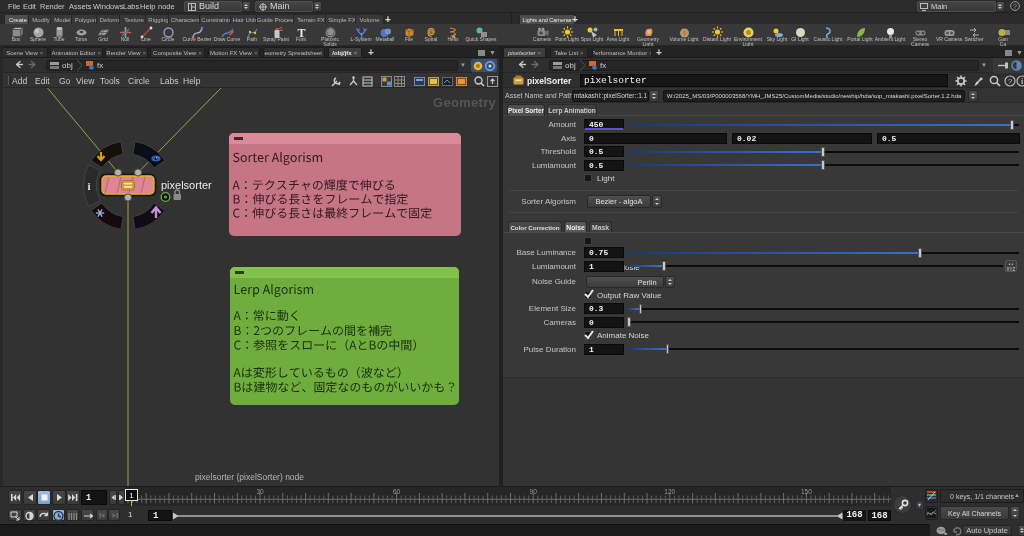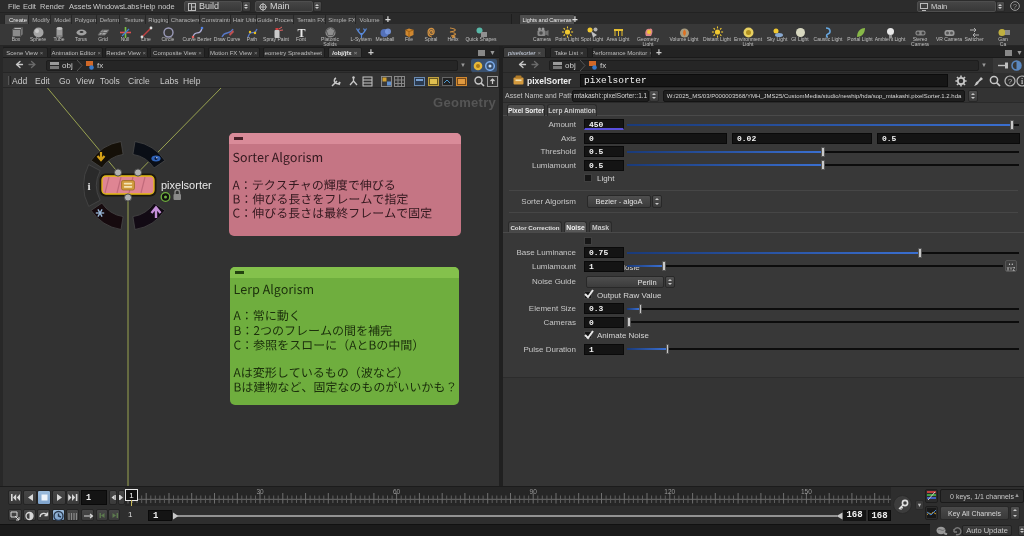--- a/index.html
+++ b/index.html
@@ -503,20 +503,21 @@
 <svg style="position:absolute;left:474px;top:76px" width="11" height="11">
       <circle cx="4.5" cy="4.5" r="3.5" fill="none" stroke="#c8c8c8" stroke-width="1.4"></circle>
       <line x1="7" y1="7" x2="10" y2="10" stroke="#c8c8c8" stroke-width="1.6"></line>
     </svg>
 <svg style="position:absolute;left:487px;top:76px" width="11" height="11">
       <rect x="0.5" y="0.5" width="10" height="10" fill="none" stroke="#999"></rect>
       <path d="M5.5 8 L5.5 3 M3.5 5 L5.5 3 L7.5 5" stroke="#c8c8c8" stroke-width="1.2" fill="none"></path>
     </svg>
 <div style="position:absolute;left:0px;top:88px;width:499px;height:398px;background:#323232;"></div>
 <div style="position:absolute;left:433px;top:95px;color:#555;font-size:13px;font-weight:bold;letter-spacing:0.3px;">Geometry</div>
+<div style="position:absolute;left:0px;top:472px;width:499px;height:10px;text-align:center;color:#b5b5b5;font-size:8.5px;">pixelsorter (pixelSorter) node</div>
 <svg style="position:absolute;left:0px;top:88px;" width="499" height="398" viewBox="0 88 499 398">
       <path d="M45 85 L118 172.5" stroke="#99a351" stroke-width="1" fill="none"></path>
       <path d="M224 85 L138 172.5" stroke="#99a351" stroke-width="1" fill="none"></path>
       <path d="M128 197 L128 486" stroke="#99a351" stroke-width="1" fill="none"></path>
       <path d="M121.0 141.5 A44.5 44.5 0 0 0 91.1 160.6 L101.9 167.9 A31.5 31.5 0 0 1 123.1 154.4 Z" fill="#151008" stroke="#484848" stroke-width="0.8"></path>
       <path d="M164.9 160.6 A44.5 44.5 0 0 0 135.0 141.5 L132.9 154.4 A31.5 31.5 0 0 1 154.1 167.9 Z" fill="#0a0e16" stroke="#484848" stroke-width="0.8"></path>
       <path d="M88.7 164.6 A44.5 44.5 0 0 0 88.7 206.4 L100.2 200.3 A31.5 31.5 0 0 1 100.2 170.7 Z" fill="#2a2a2a" stroke="#484848" stroke-width="0.8"></path>
       <path d="M91.1 210.4 A44.5 44.5 0 0 0 121.0 229.5 L123.1 216.6 A31.5 31.5 0 0 1 101.9 203.1 Z" fill="#160a0e" stroke="#484848" stroke-width="0.8"></path>
       <path d="M135.0 229.5 A44.5 44.5 0 0 0 164.9 210.4 L154.1 203.1 A31.5 31.5 0 0 1 132.9 216.6 Z" fill="#120a14" stroke="#484848" stroke-width="0.8"></path>
       <path d="M101 152 L101 159 M97.5 156 L101 160 L104.5 156" stroke="#d4a017" stroke-width="2.2" fill="none"></path>

